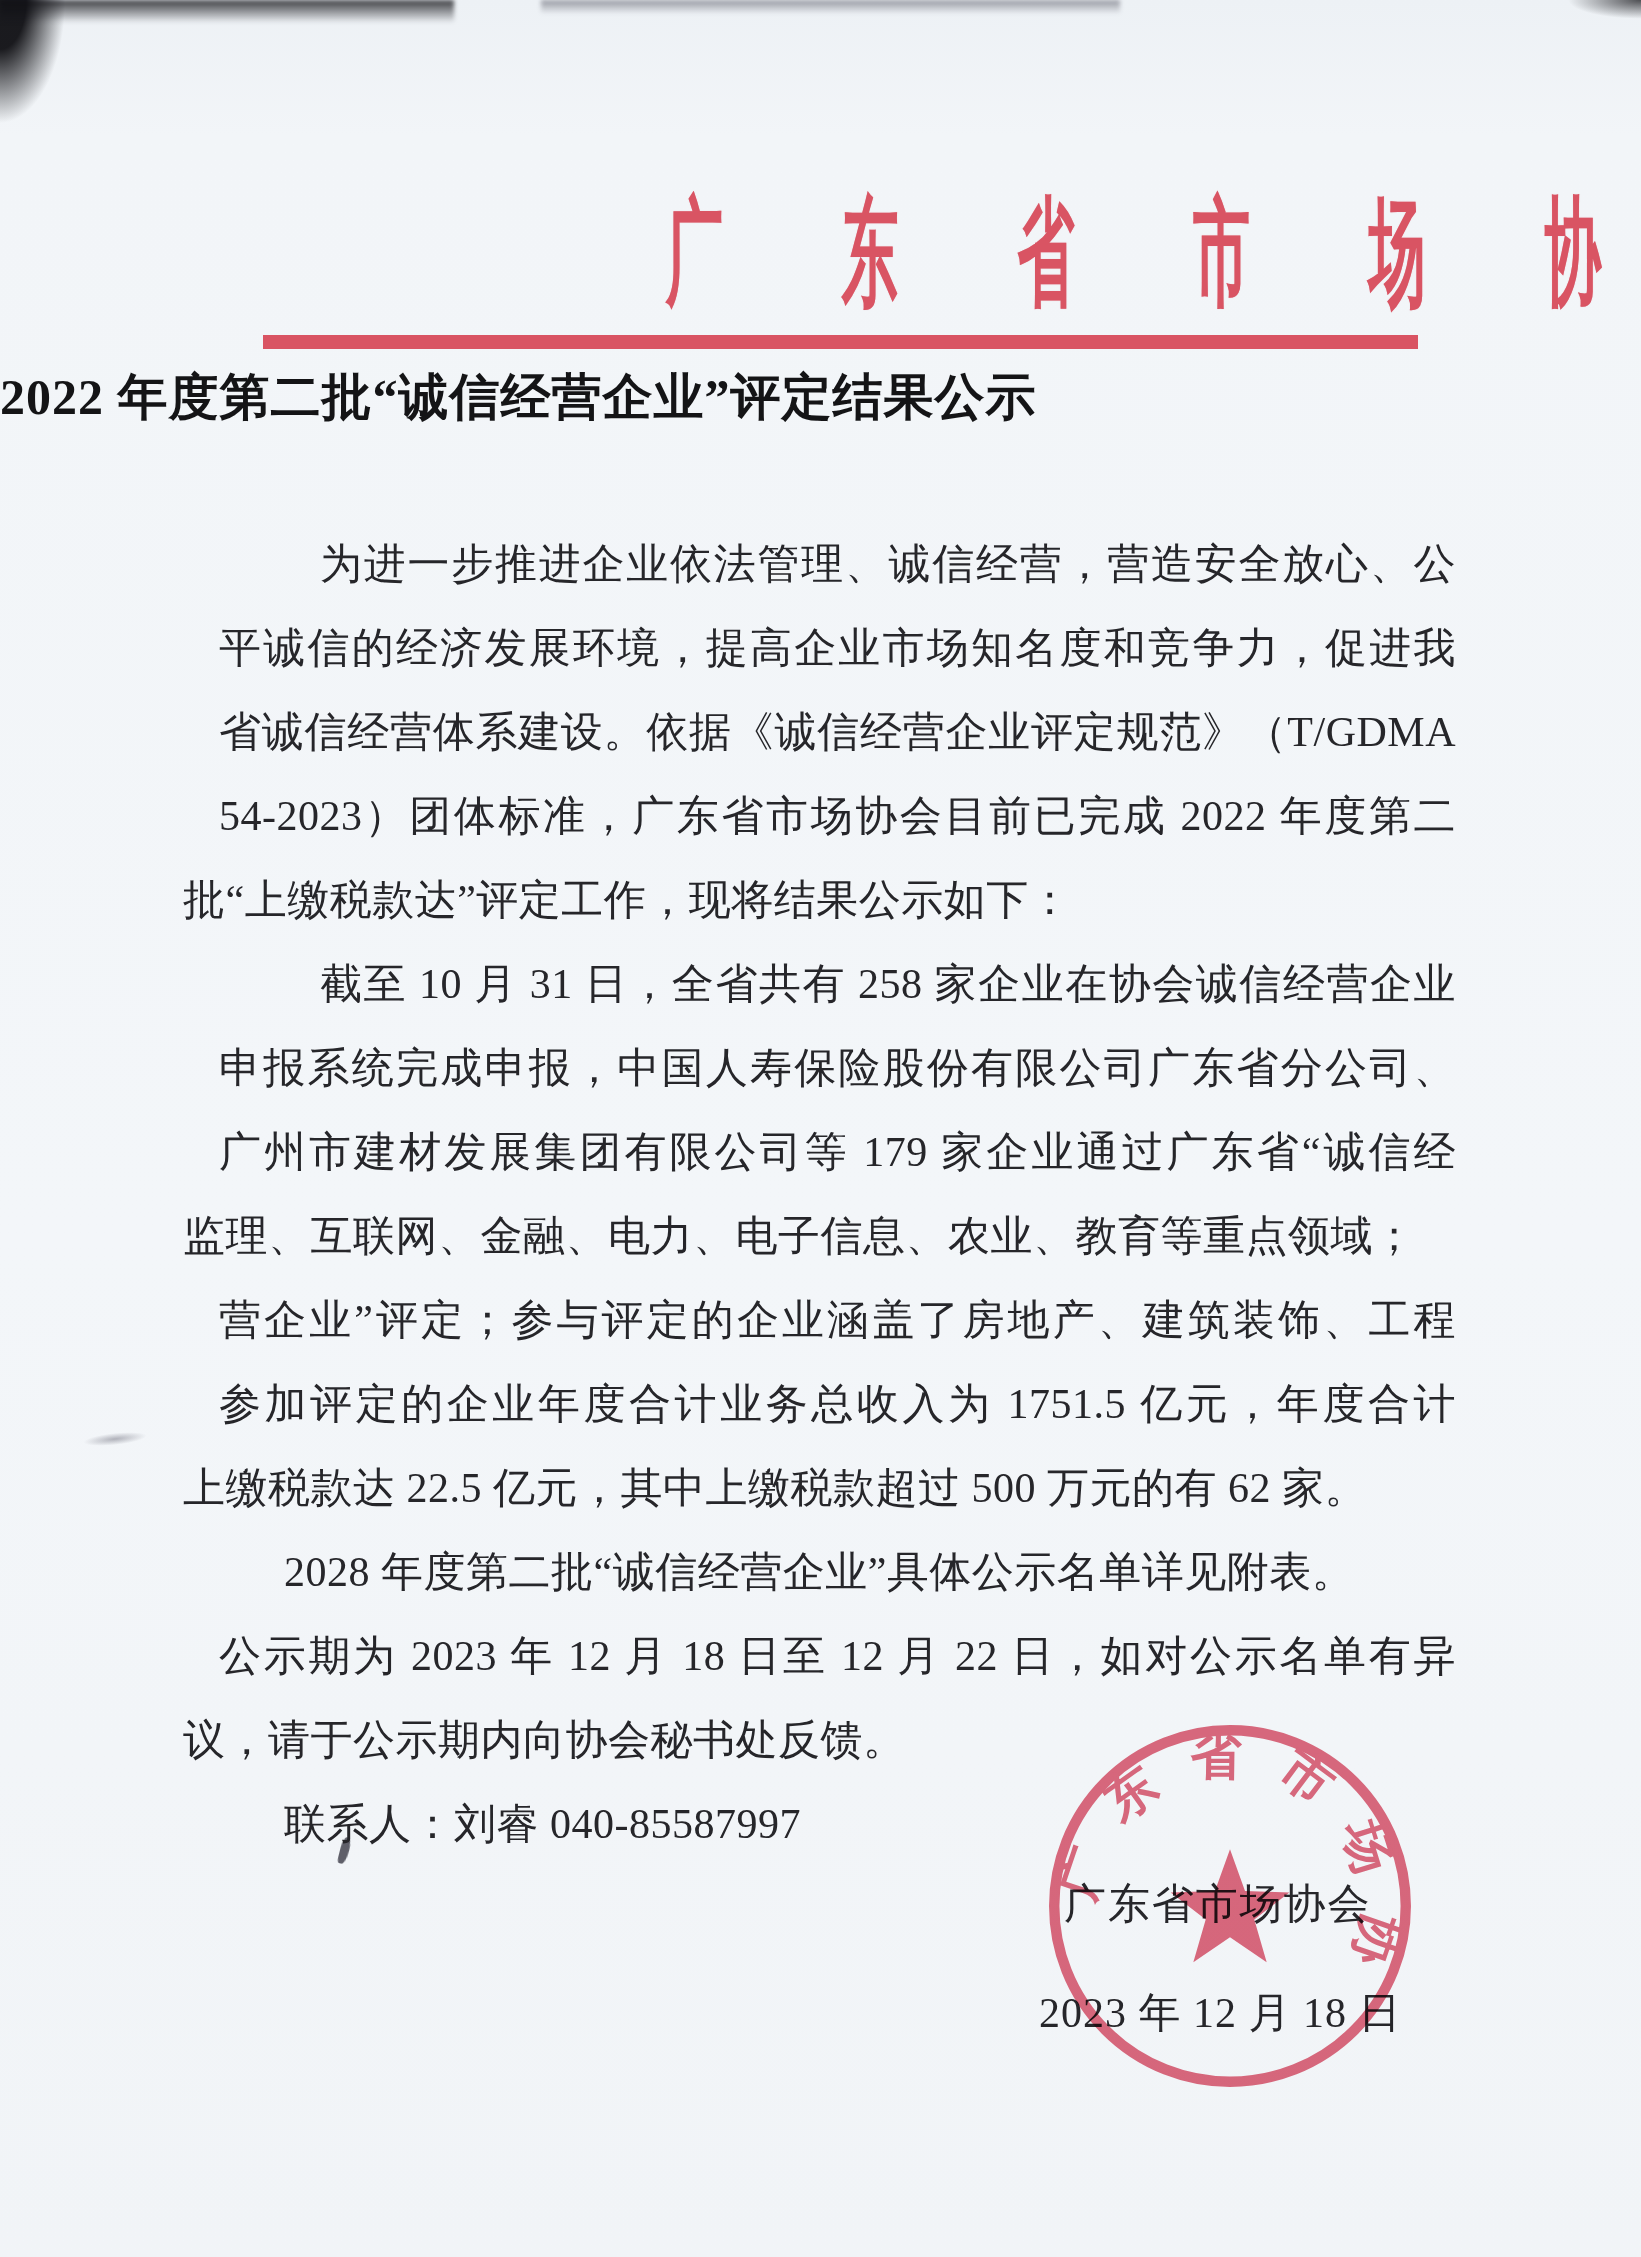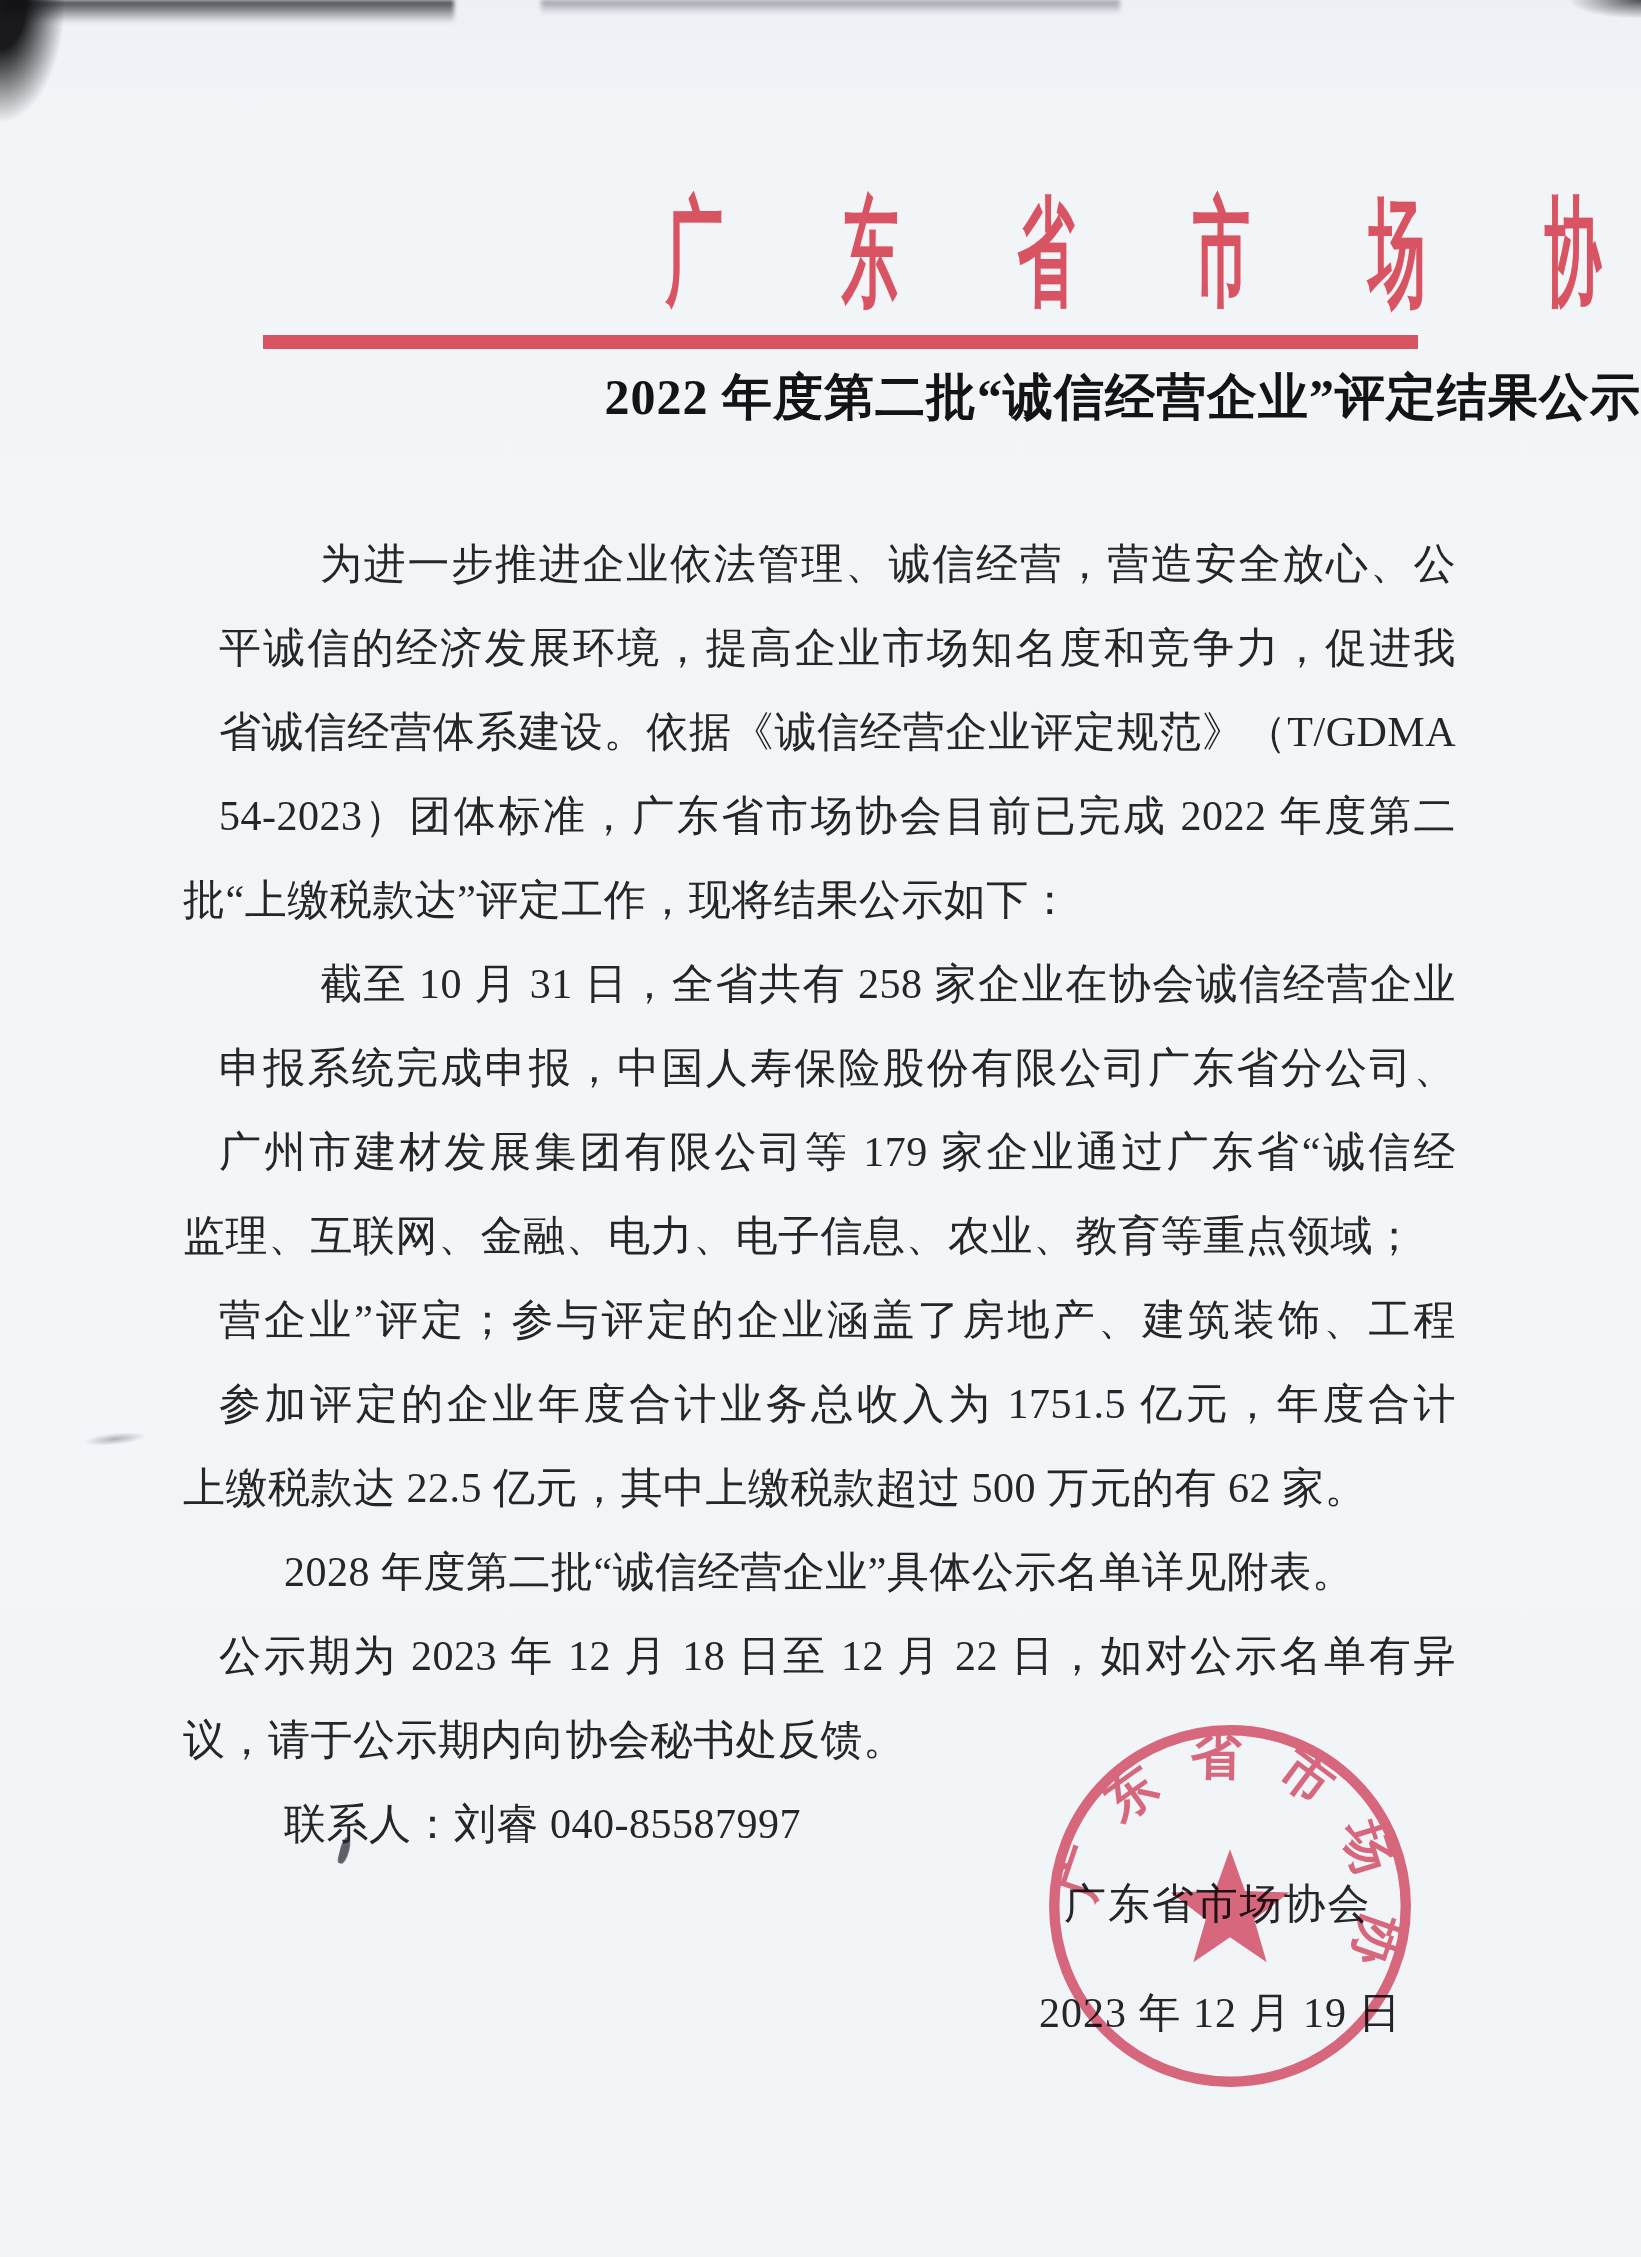--- a/index.html
+++ b/index.html
@@ -45,21 +45,21 @@
     transform:scaleX(0.48);transform-origin:center;
     text-shadow:0 0 1px rgba(217,84,99,.55);
   }
   .red-rule{
     position:absolute;top:335px;left:263px;width:1155px;height:3.9px;
     border-top:12.6px solid var(--red);
     border-bottom:2.9px solid var(--red);
   }
   .doc-title{
     position:absolute;top:370px;left:0;width:100%;
-    text-align:right;font-size:50px;font-weight:bold;letter-spacing:1px;
+    text-align:left;font-size:50px;font-weight:bold;letter-spacing:1px;
     color:#141416;line-height:1.1;
   }
   
   .body-block{
     position:absolute;top:522px;left:183px;width:1273px;
     font-size:42px;color:var(--ink);
   }
   .bline{
     height:84px;line-height:84px;white-space:nowrap;
     text-align:left;letter-spacing:0.5px;
@@ -114,21 +114,21 @@
       <div class="bline fill">营企业”评定；参与评定的企业涵盖了房地产、建筑装饰、工程</div>
       <div class="bline fill">参加评定的企业年度合计业务总收入为 1751.5 亿元，年度合计</div>
       <div class="bline">上缴税款达 22.5 亿元，其中上缴税款超过 500 万元的有 62 家。</div>
       <div class="bline ind">2028 年度第二批“诚信经营企业”具体公示名单详见附表。</div>
       <div class="bline fill">公示期为 2023 年 12 月 18 日至 12 月 22 日，如对公示名单有异</div>
       <div class="bline">议，请于公示期内向协会秘书处反馈。</div>
       <div class="bline ind">联系人：刘睿 040-85587997</div>
     </div>
 
   <div class="signature">广东省市场协会</div>
-  <div class="sign-date">2023 年 12 月 19 日</div>
+  <div class="sign-date">2023 年 12 月 18 日</div>
 
   <div class="stamp">
     <svg viewBox="0 0 400 400">
       <defs>
         <path id="stampArc" d="M 78.8,270 A 140,140 0 1 1 321.2,270" fill="none"></path>
       </defs>
       <circle cx="200" cy="200" r="186" fill="none" stroke="currentColor" stroke-width="11"></circle>
       <path fill="currentColor" d="M200,140 L215.9,184.2 L262.8,185.6 L225.7,214.3 L238.8,259.4 L200,233 L161.2,259.4 L174.3,214.3 L137.2,185.6 L184.1,184.2 Z"></path>
       <text font-size="54" fill="currentColor" letter-spacing="34" font-family="Liberation Serif, DejaVu Serif, serif" font-weight="bold">
         <textPath href="#stampArc" startOffset="75">广东省市场协会</textPath>

